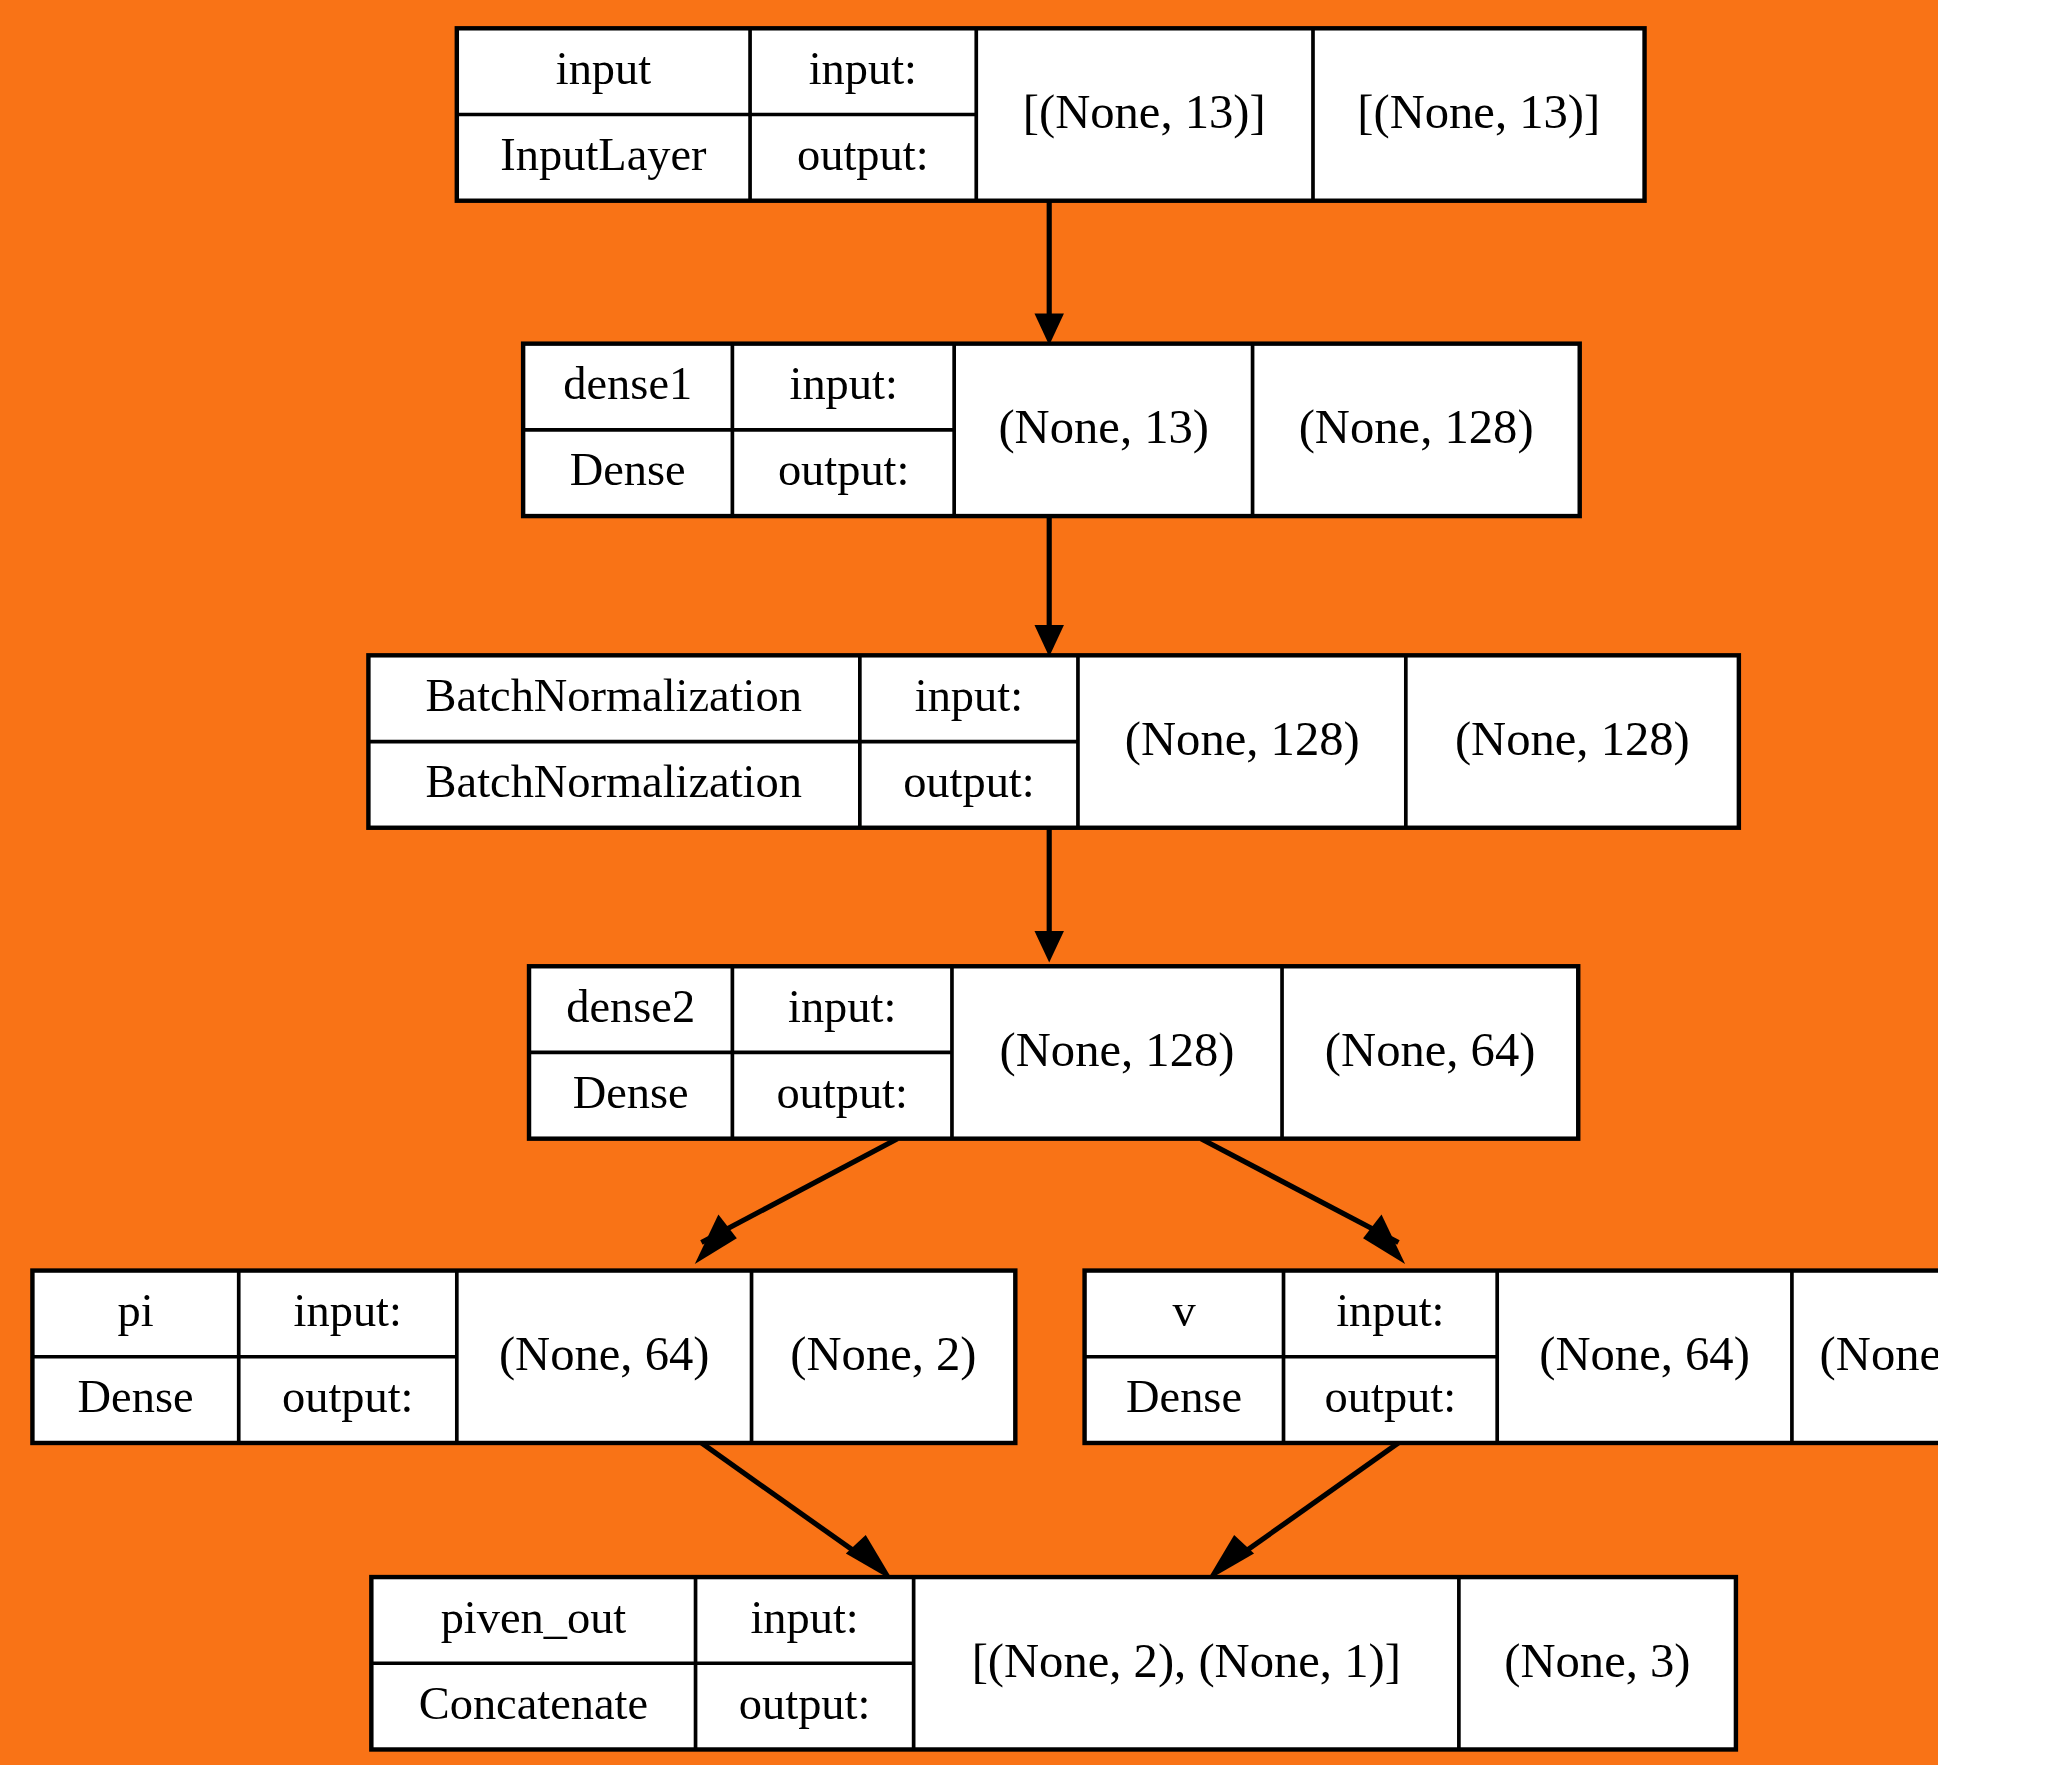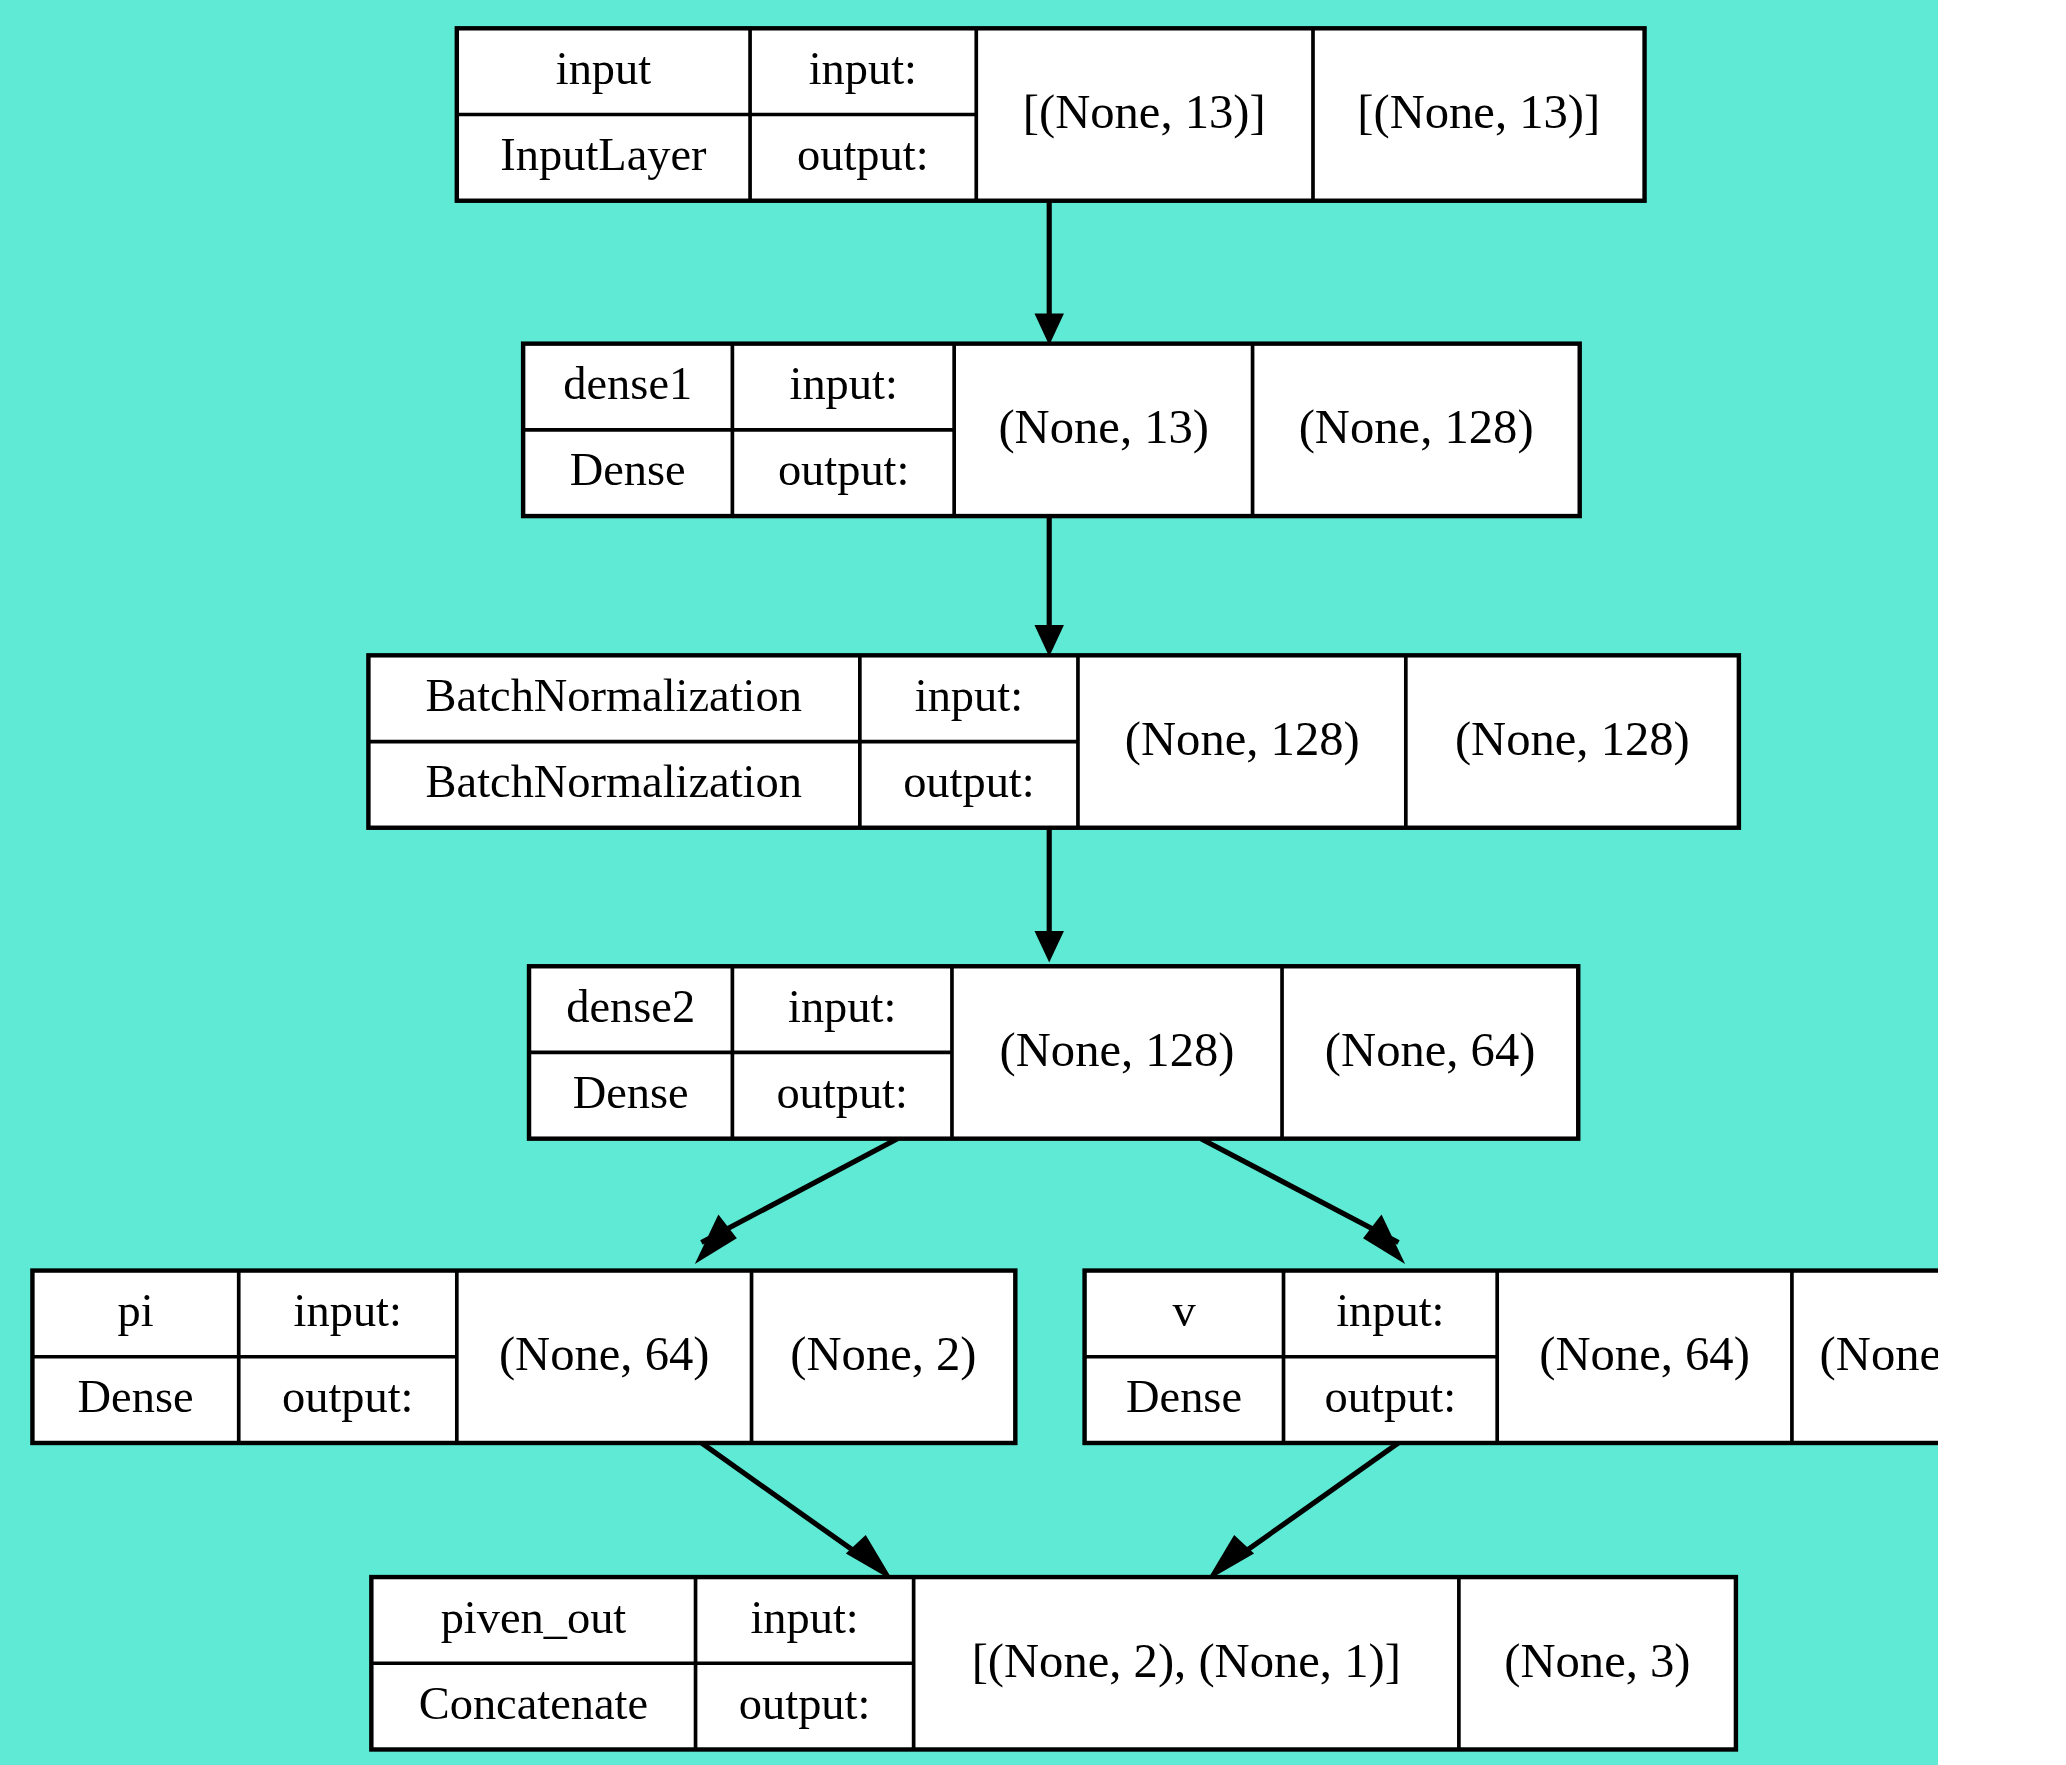--- a/index.html
+++ b/index.html
@@ -4,21 +4,21 @@
 <style>
   html, body {
     margin: 0;
     padding: 0;
     background: #ffffff;
   }
   #canvas {
     position: relative;
     width: 1938px;
     height: 1766px;
-    background: #5eead4;
+    background: #f97316;
     overflow: hidden;
     font-family: "Liberation Serif", "DejaVu Serif", serif;
     text-align: center;
   }
   svg.graph {
     position: absolute;
     left: 0;
     top: 0;
     width: 2066px;
     height: 1766px;

